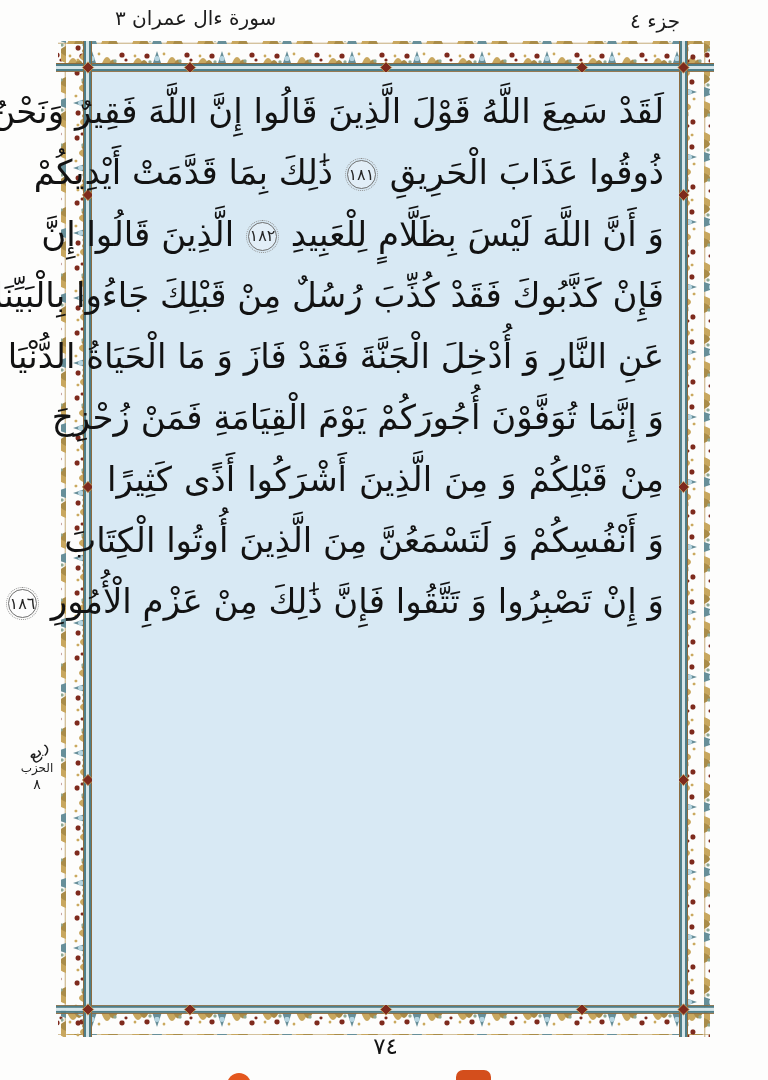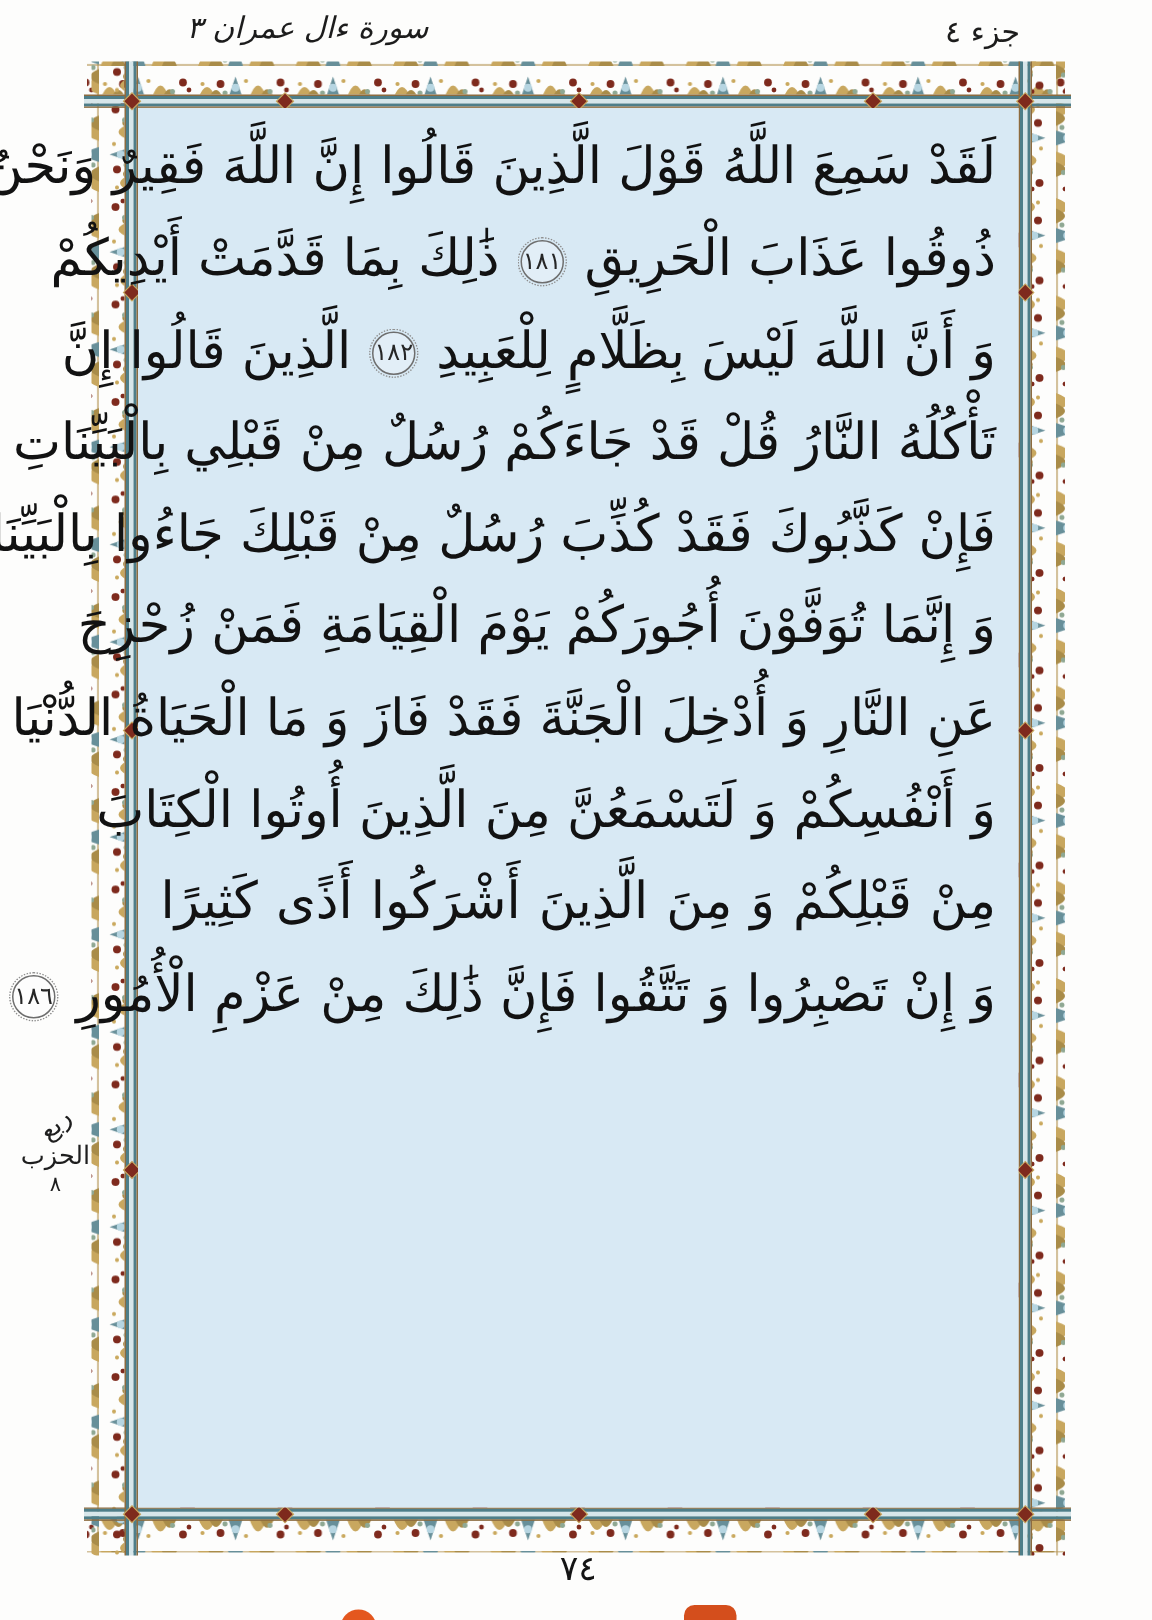--- a/index.html
+++ b/index.html
@@ -5,21 +5,21 @@
   html,body{margin:0;padding:0;}
   body{
     width:768px;height:1080px;position:relative;overflow:hidden;
     background:#fdfdfc;
     font-family:"DejaVu Sans", sans-serif;
   }
   .hdr-label{
     position:absolute;color:#1c1c1c;font-size:20px;white-space:nowrap;
     font-family:"DejaVu Sans", sans-serif;
   }
-  #hdr-surah{left:115px;top:6px;width:180px;text-align:center;font-style:italic;}
+  #hdr-surah{left:115px;top:6px;width:180px;text-align:left;}
   #hdr-juz{right:88px;top:9px;}
   #frame-svg{position:absolute;left:0;top:0;pointer-events:none;}
   #text-area{
     position:absolute;left:92px;top:72px;width:587px;height:933px;
     background:#d8e9f4;
   }
   #quran-text{
     direction:rtl;
     padding:9px 15px 0 15px;
     color:#121212;
@@ -42,21 +42,21 @@
   }
   .rub-marker{
     font-size:29px;color:#6f6f6f;vertical-align:middle;line-height:1;margin:0 2px;
   }
   #margin-note{
     position:absolute;left:5px;top:740px;width:64px;
     display:flex;flex-direction:column;align-items:center;gap:1px;
     color:#1e1e1e;
   }
   #margin-note .mn1{font-size:17px;transform:rotate(-43deg);display:inline-block;}
-  #margin-note .mn2{font-size:17px;}
+  #margin-note .mn2{font-size:12px;}
   #margin-note .mn3{font-size:14px;}
   #page-number{
     position:absolute;left:92px;top:1033px;width:587px;text-align:center;
     font-size:23px;color:#141414;
   }
   .bottom-frag{position:absolute;}
   #frag-1{left:227px;top:1073px;width:24px;height:14px;border-radius:12px 12px 0 0;background:#e4571e;}
   #frag-2{left:456px;top:1070px;width:35px;height:16px;border-radius:7px;background:#d44e1c;}
 </style>
 </head>
@@ -174,26 +174,25 @@
       <rect x="-4" y="-4" width="8" height="8" fill="#7e2a1d" stroke="#c8a75f" stroke-width="0.8" transform="translate(386,1009.5) rotate(45)"></rect>
       <rect x="-4" y="-4" width="8" height="8" fill="#7e2a1d" stroke="#c8a75f" stroke-width="0.8" transform="translate(582,1009.5) rotate(45)"></rect>
     </g>
 </svg>
 
 <div id="text-area">
   <div id="quran-text">
       <div class="qline"><span class="qtext">لَقَدْ سَمِعَ اللَّهُ قَوْلَ الَّذِينَ قَالُوا إِنَّ اللَّهَ فَقِيرٌ وَنَحْنُ أَغْنِيَاءُ</span></div>
       <div class="qline"><span class="qtext">ذُوقُوا عَذَابَ الْحَرِيقِ</span> <span class="ayah-marker">١٨١</span> <span class="qtext">ذَٰلِكَ بِمَا قَدَّمَتْ أَيْدِيكُمْ</span></div>
       <div class="qline"><span class="qtext">وَ أَنَّ اللَّهَ لَيْسَ بِظَلَّامٍ لِلْعَبِيدِ</span> <span class="ayah-marker">١٨٢</span> <span class="qtext">الَّذِينَ قَالُوا إِنَّ</span></div>
-      <div class="qline"><span class="qtext">تَأْكُلُهُ النَّارُ قُلْ قَدْ جَاءَكُمْ رُسُلٌ مِنْ قَبْلِي بِالْبَيِّنَاتِ</span></div>
       <div class="qline"><span class="qtext">فَإِنْ كَذَّبُوكَ فَقَدْ كُذِّبَ رُسُلٌ مِنْ قَبْلِكَ جَاءُوا بِالْبَيِّنَاتِ</span></div>
+      <div class="qline"><span class="qtext">عَنِ النَّارِ وَ أُدْخِلَ الْجَنَّةَ فَقَدْ فَازَ وَ مَا الْحَيَاةُ الدُّنْيَا</span></div>
       <div class="qline"><span class="qtext">وَ إِنَّمَا تُوَفَّوْنَ أُجُورَكُمْ يَوْمَ الْقِيَامَةِ فَمَنْ زُحْزِحَ</span></div>
-      <div class="qline"><span class="qtext">عَنِ النَّارِ وَ أُدْخِلَ الْجَنَّةَ فَقَدْ فَازَ وَ مَا الْحَيَاةُ الدُّنْيَا</span></div>
+      <div class="qline"><span class="qtext">مِنْ قَبْلِكُمْ وَ مِنَ الَّذِينَ أَشْرَكُوا أَذًى كَثِيرًا</span></div>
       <div class="qline"><span class="qtext">وَ أَنْفُسِكُمْ وَ لَتَسْمَعُنَّ مِنَ الَّذِينَ أُوتُوا الْكِتَابَ</span></div>
-      <div class="qline"><span class="qtext">مِنْ قَبْلِكُمْ وَ مِنَ الَّذِينَ أَشْرَكُوا أَذًى كَثِيرًا</span></div>
       <div class="qline"><span class="qtext">وَ إِنْ تَصْبِرُوا وَ تَتَّقُوا فَإِنَّ ذَٰلِكَ مِنْ عَزْمِ الْأُمُورِ</span> <span class="ayah-marker">١٨٦</span></div>
     </div>
 </div>
 
 <div id="margin-note">
   <span class="mn1">ربع</span>
   <span class="mn2">الحزب</span>
   <span class="mn3">٨</span>
 </div>
 

